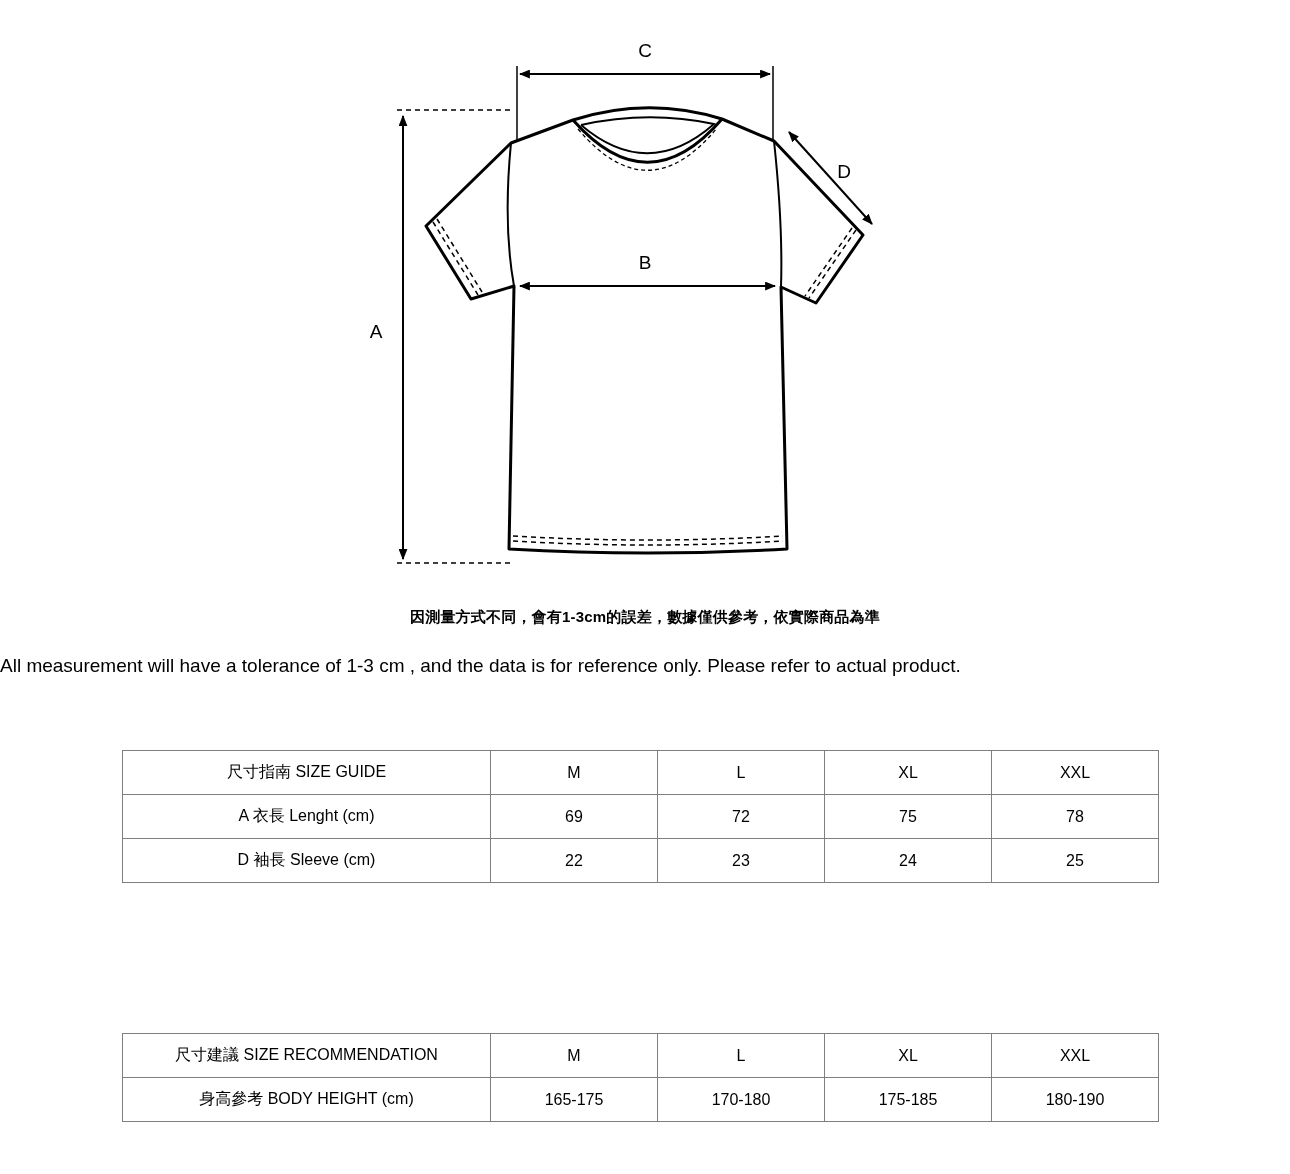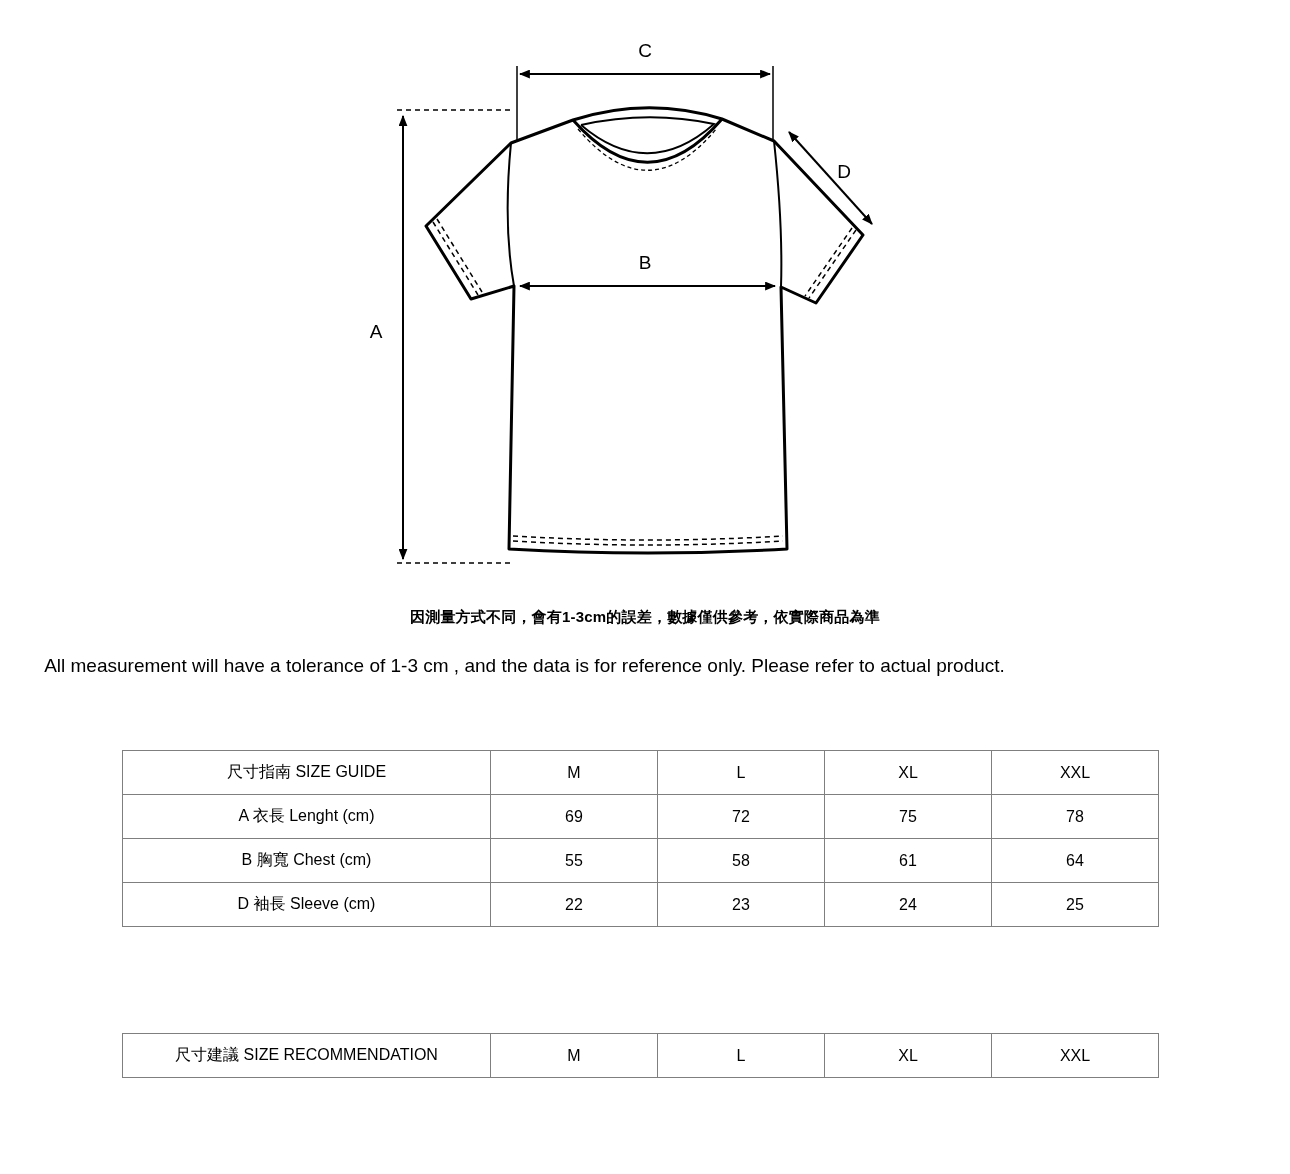--- a/index.html
+++ b/index.html
@@ -9,21 +9,21 @@
     font-family:"Liberation Sans", sans-serif; color:#000;
     overflow:hidden;
   }
   .diagram { position:absolute; top:0; left:0; }
   .note-zh {
     position:absolute; top:608px; left:0; width:1290px;
     text-align:center; font-weight:700; font-size:15px; letter-spacing:.2px;
   }
   .note-en {
     position:absolute; top:655px; left:0; width:1049px;
-    text-align:center; font-weight:400; font-size:19px;
+    text-align:left; font-weight:400; font-size:19px;
   }
   table.size-table {
     position:absolute; left:122px; width:1036px;
     border-collapse:collapse; table-layout:fixed;
   }
   table.t1 { top:750px; }
   table.t2 { top:1033px; }
   .size-table td {
     border:1px solid #7f7f7f; height:44px;
     text-align:center; vertical-align:middle;
@@ -102,27 +102,20 @@
       <td>XXL</td>
     </tr>
     <tr>
       <td>A 衣長  Lenght (cm)</td>
       <td>69</td>
       <td>72</td>
       <td>75</td>
       <td>78</td>
     </tr>
     <tr>
-      <td>B 胸寬  Chest (cm)</td>
-      <td>55</td>
-      <td>58</td>
-      <td>61</td>
-      <td>64</td>
-    </tr>
-    <tr>
       <td>D 袖長  Sleeve (cm)</td>
       <td>22</td>
       <td>23</td>
       <td>24</td>
       <td>25</td>
     </tr>
   </tbody>
 </table>
 
 <table class="size-table t2">
@@ -134,14 +127,21 @@
       <col class="c1">
     </colgroup>
   <tbody>
     <tr>
       <td>尺寸建議 SIZE RECOMMENDATION</td>
       <td>M</td>
       <td>L</td>
       <td>XL</td>
       <td>XXL</td>
     </tr>
+    <tr>
+      <td>身高參考 BODY HEIGHT (cm)</td>
+      <td>165-175</td>
+      <td>170-180</td>
+      <td>175-185</td>
+      <td>180-190</td>
+    </tr>
   </tbody>
 </table>
 
 </body></html>

